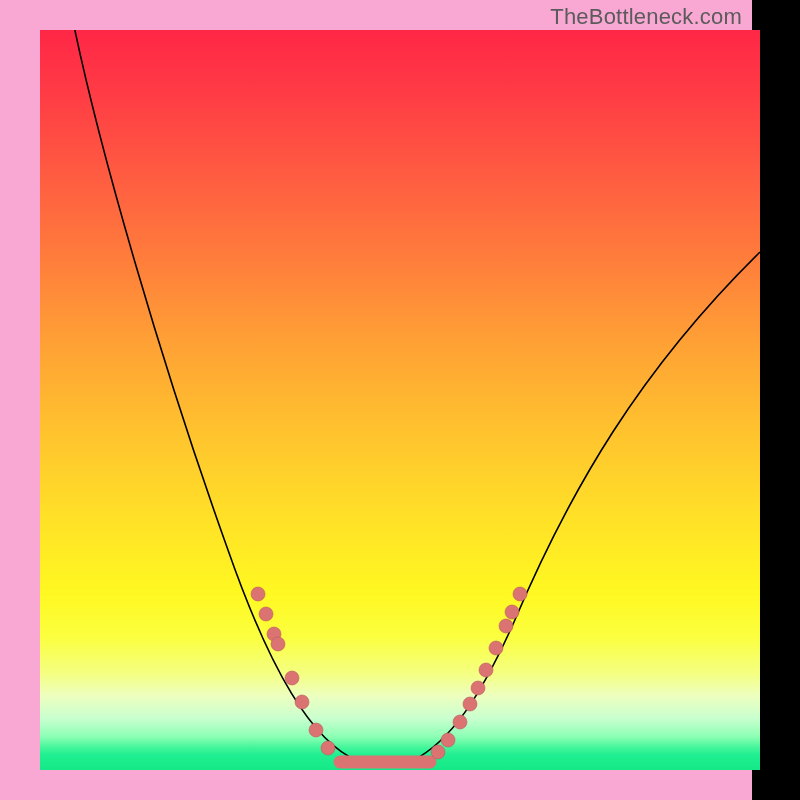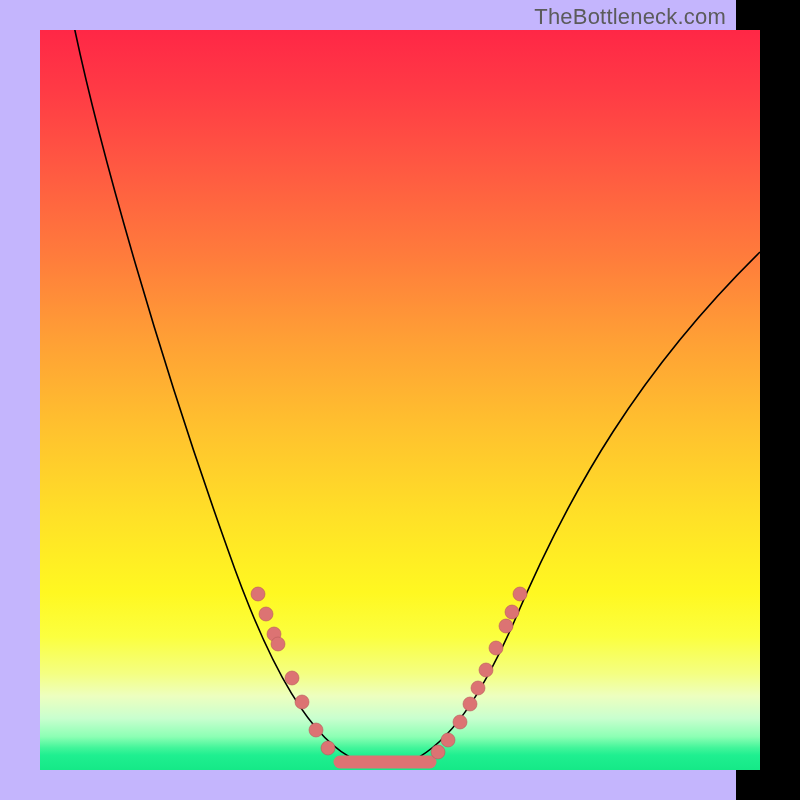--- a/index.html
+++ b/index.html
@@ -8,21 +8,22 @@
     width: 800px;
     height: 800px;
     background: #000;
     overflow: hidden;
     font-family: Arial, Helvetica, sans-serif;
   }
   .frame {
     position: relative;
     width: 736px;
     height: 800px;
-    background: #c4b5fd;
+    background: #f9a8d4;
+    padding-left: 16px;
   }
   .watermark {
     position: absolute;
     top: 4px;
     right: 10px;
     color: #5b5b5b;
     font-size: 22px;
     font-weight: 500;
     letter-spacing: 0.2px;
     z-index: 10;

